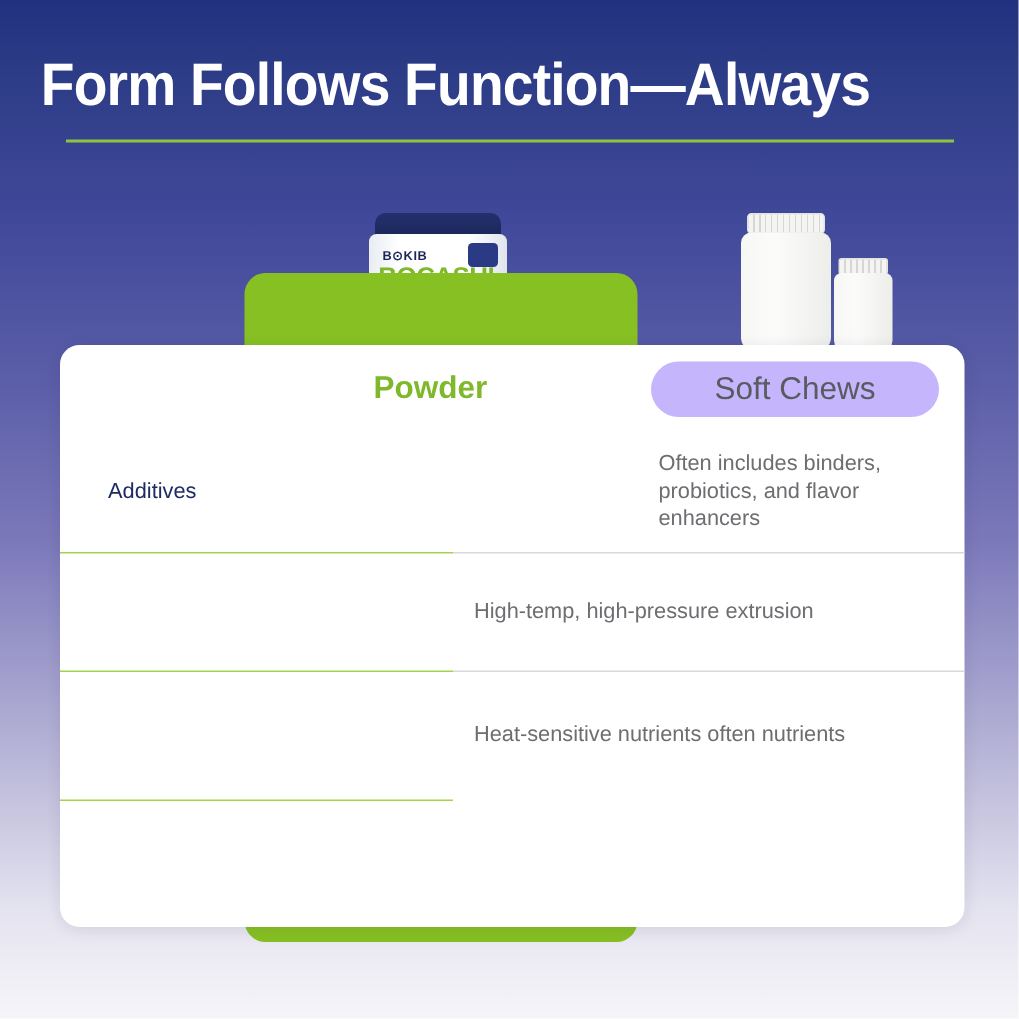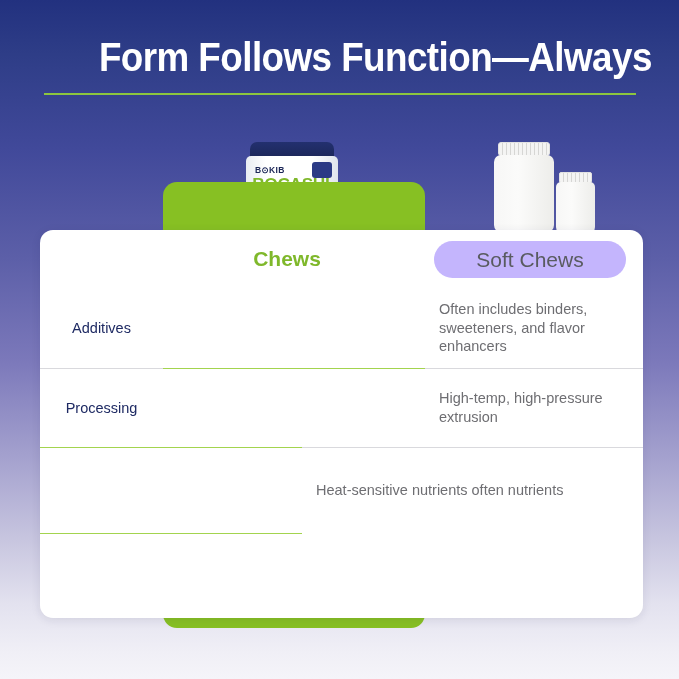--- a/index.html
+++ b/index.html
@@ -15,21 +15,21 @@
         #a6a3cf 68%,
         #c9c7e0 80%,
         #e3e2ef 89%,
         #f0eff6 96%,
         #f5f4f9 100%);
     overflow:hidden;
     position:relative;
   }
 
   
-  .title-wrap { position:absolute; left:0; top:36px; width:679px; text-align:right; }
+  .title-wrap { position:absolute; left:0; top:36px; width:679px; text-align:left; }
   .title {
     font-family:"Liberation Sans", sans-serif;
     font-weight:bold;
     font-size:40px;
     letter-spacing:-0.6px;
     color:#ffffff;
     transform: scaleX(0.92);
     white-space:nowrap;
     line-height:1.08;
   }
@@ -224,34 +224,33 @@
 
 <div class="card"></div>
 
 <div class="grid">
 
   <div class="hdr-row"></div>
 
   <div class="row r1">
     <div class="cell-label">Additives</div>
     <div class="cell-mid">No binders, flavorings, or masking agents</div>
-    <div class="cell-right">Often includes binders, sweeteners, and flavor enhancers</div>
+    <div class="cell-right">Often includes binders, probiotics, and flavor enhancers</div>
   </div>
 
   <div class="row r2">
-    <div class="cell-label">Processing</div>
     <div class="cell-mid">Low-temp, minimal processing</div>
     <div class="cell-right">High-temp, high-pressure extrusion</div>
   </div>
 
   <div class="row r3">
     <div class="cell-mid">Preserves probiotics, enzymes, and actives</div>
     <div class="cell-right">Heat-sensitive nutrients often nutrients</div>
   </div>
 
   <div class="row r4">
     <div class="cell-mid">Easily adjusted, mix with food or water</div>
   </div>
 
 </div>
 
-<div class="pill-powder">Chews</div>
+<div class="pill-powder">Powder</div>
 <div class="pill-chews">Soft Chews</div>
 
 </body></html>

